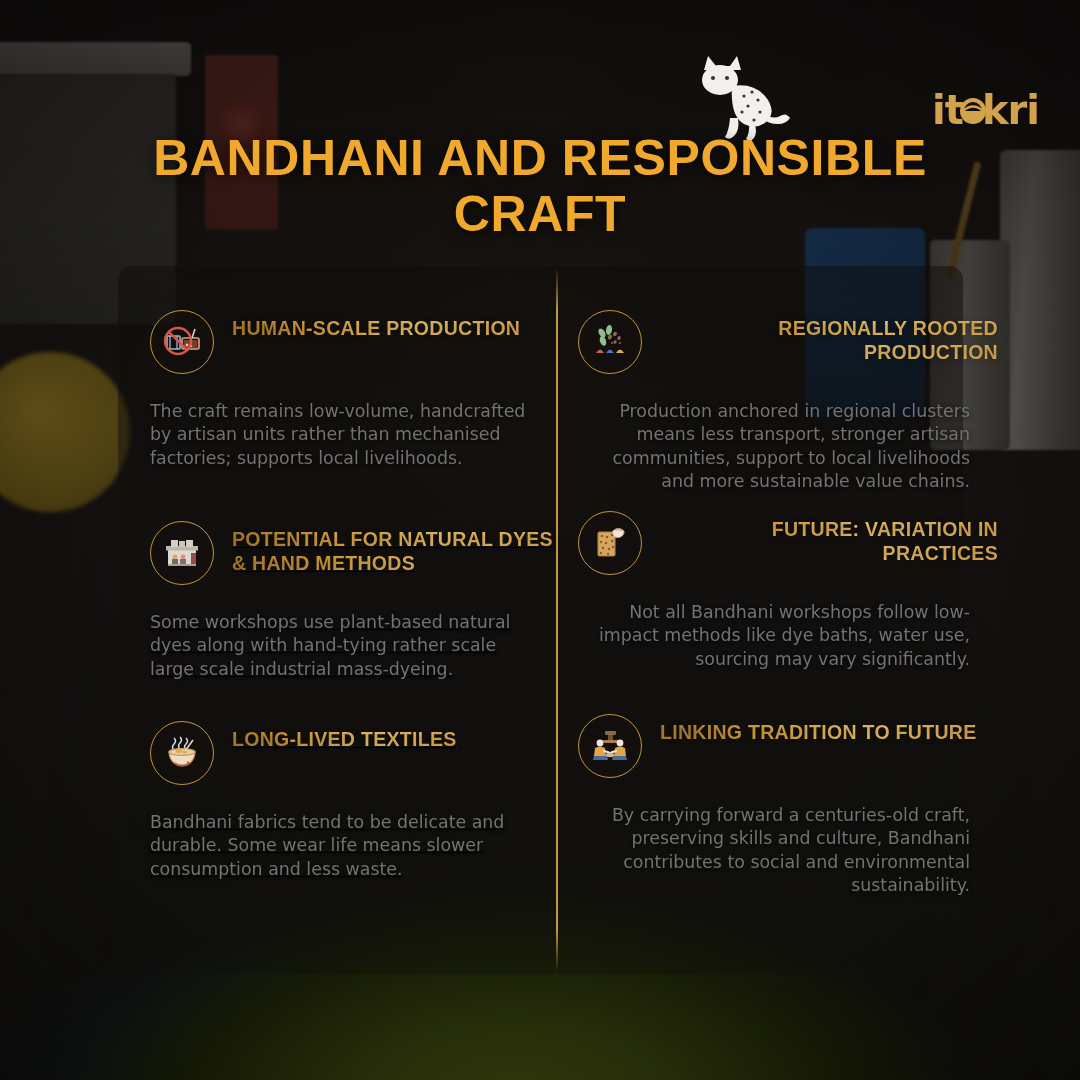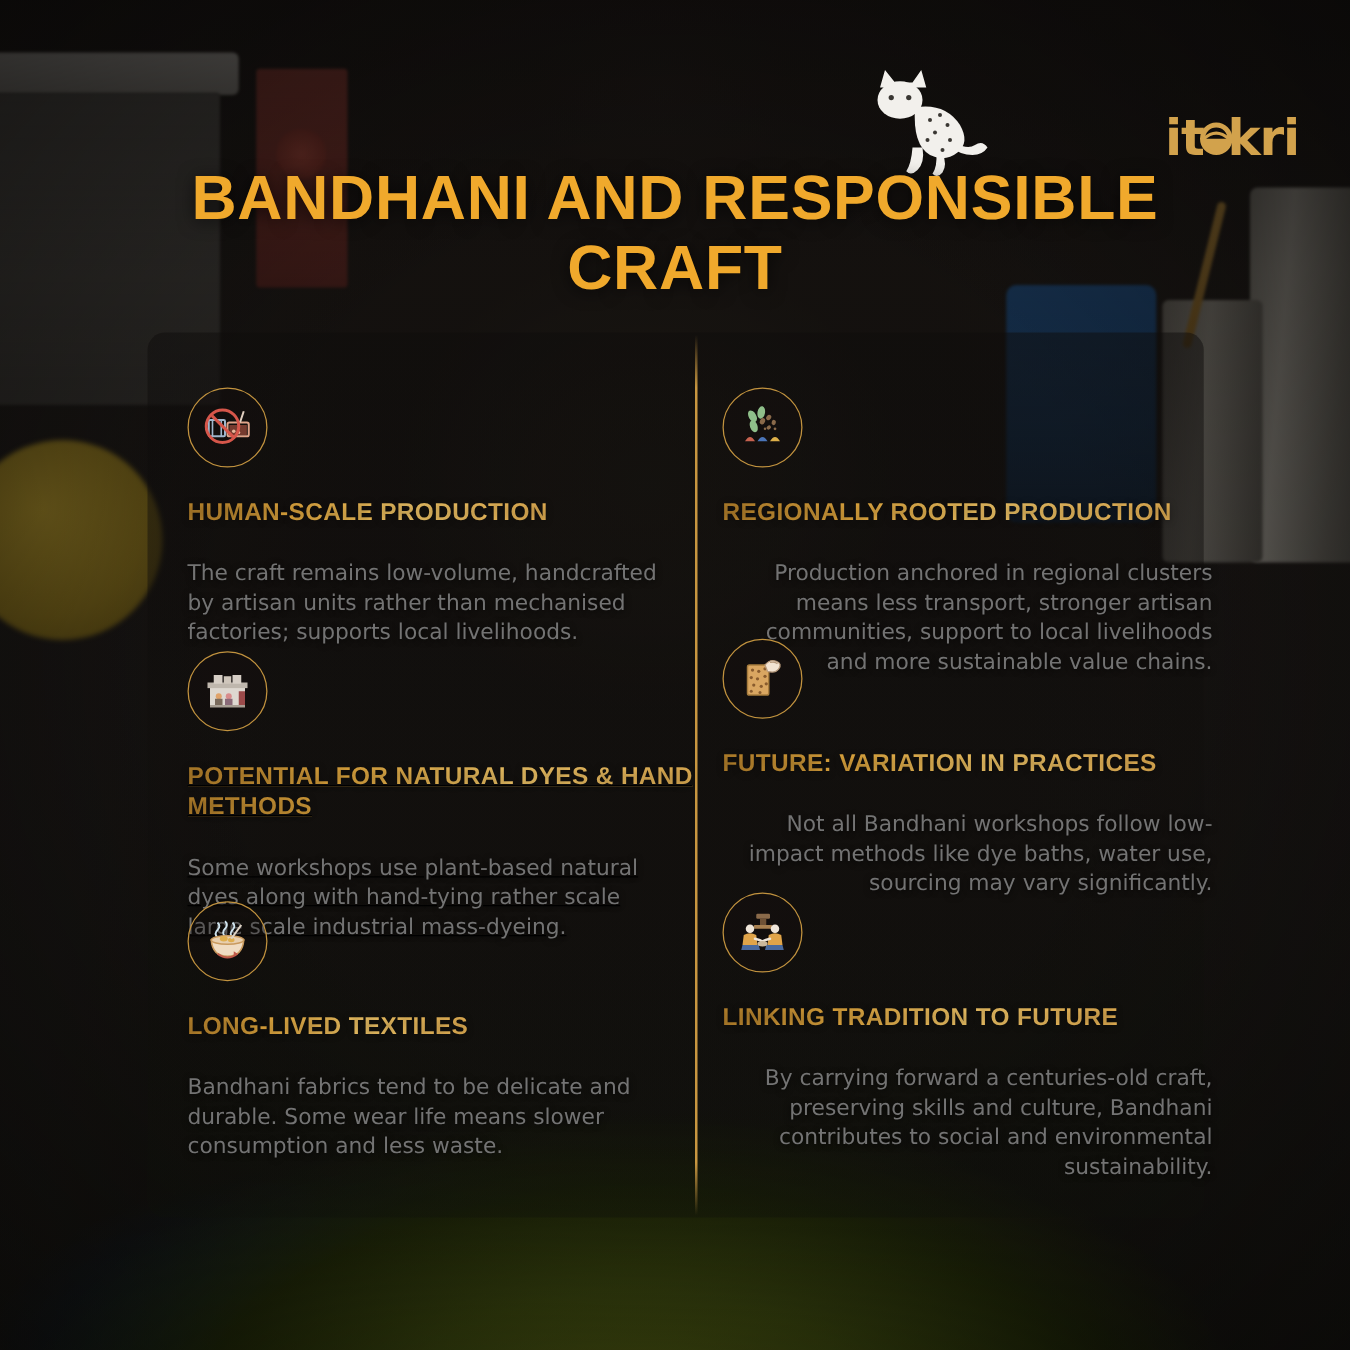--- a/index.html
+++ b/index.html
@@ -93,21 +93,21 @@
     background:linear-gradient(180deg, rgba(200,150,70,0) 0%, #c89640 6%, #c89640 94%, rgba(200,150,70,0) 100%);
   }
 
   
   .grid{position:absolute;left:118px;top:266px;width:845px;height:708px;}
   .col{position:absolute;top:0;width:420px;height:708px;}
   .col-left{left:32px;}
   .col-right{left:460px;text-align:right;}
 
   .item{position:absolute;width:420px;}
-  .item-head{display:flex;align-items:flex-start;gap:18px;flex-direction:column;}
+  .item-head{display:flex;align-items:flex-start;gap:18px;}
   .icon-ring{
     flex:0 0 auto;width:62px;height:62px;border-radius:50%;
     border:1.6px solid #c2933f;
     display:flex;align-items:center;justify-content:center;
     background:rgba(20,16,14,0.28);
   }
   .item-title{
     font-size:19.5px;font-weight:800;line-height:1.25;letter-spacing:0.3px;
     padding-top:6px;
     background:linear-gradient(95deg,#b8832c 0%,#e3a93f 30%,#f3c768 62%,#eab455 100%);
@@ -222,21 +222,21 @@
               <rect x="11" y="27" width="6" height="5" fill="#7a6a5c"></rect>
               <rect x="19" y="27" width="6" height="5" fill="#8a6a78"></rect>
               <rect x="7" y="32" width="28" height="2" fill="#a89e93"></rect>
             </svg>
           </span>
           <span class="item-title">POTENTIAL FOR NATURAL DYES &amp; HAND METHODS</span>
         </div>
         <p class="item-body">Some workshops use plant-based natural dyes along with hand-tying rather scale large scale industrial mass-dyeing.</p>
       </div>
 
-      <div class="item" style="top:455px;">
+      <div class="item" style="top:455px;text-decoration:underline;">
         <div class="item-head">
           <span class="icon-ring">
             <svg width="42" height="42" viewBox="0 0 42 42">
               <path d="M13 6 q3 3 0 6 q-3 3 0 6" fill="none" stroke="#cfe3ee" stroke-width="1.5"></path>
               <path d="M19 5 q3 3 0 6 q-3 3 0 6" fill="none" stroke="#cfe3ee" stroke-width="1.5"></path>
               <path d="M25 6 q3 3 0 6 q-3 3 0 6" fill="none" stroke="#cfe3ee" stroke-width="1.5"></path>
               <path d="M8 20 h26 q-1 13 -13 13 q-12 0 -13 -13 z" fill="#f0dcc2" stroke="#c99a5e" stroke-width="1.3"></path>
               <ellipse cx="21" cy="20" rx="13" ry="3.4" fill="#e8cfae" stroke="#c99a5e" stroke-width="1.2"></ellipse>
               <ellipse cx="18" cy="19" rx="3.2" ry="2.2" fill="#dfae4e"></ellipse>
               <ellipse cx="24" cy="20" rx="2.6" ry="1.8" fill="#dfae4e"></ellipse>

